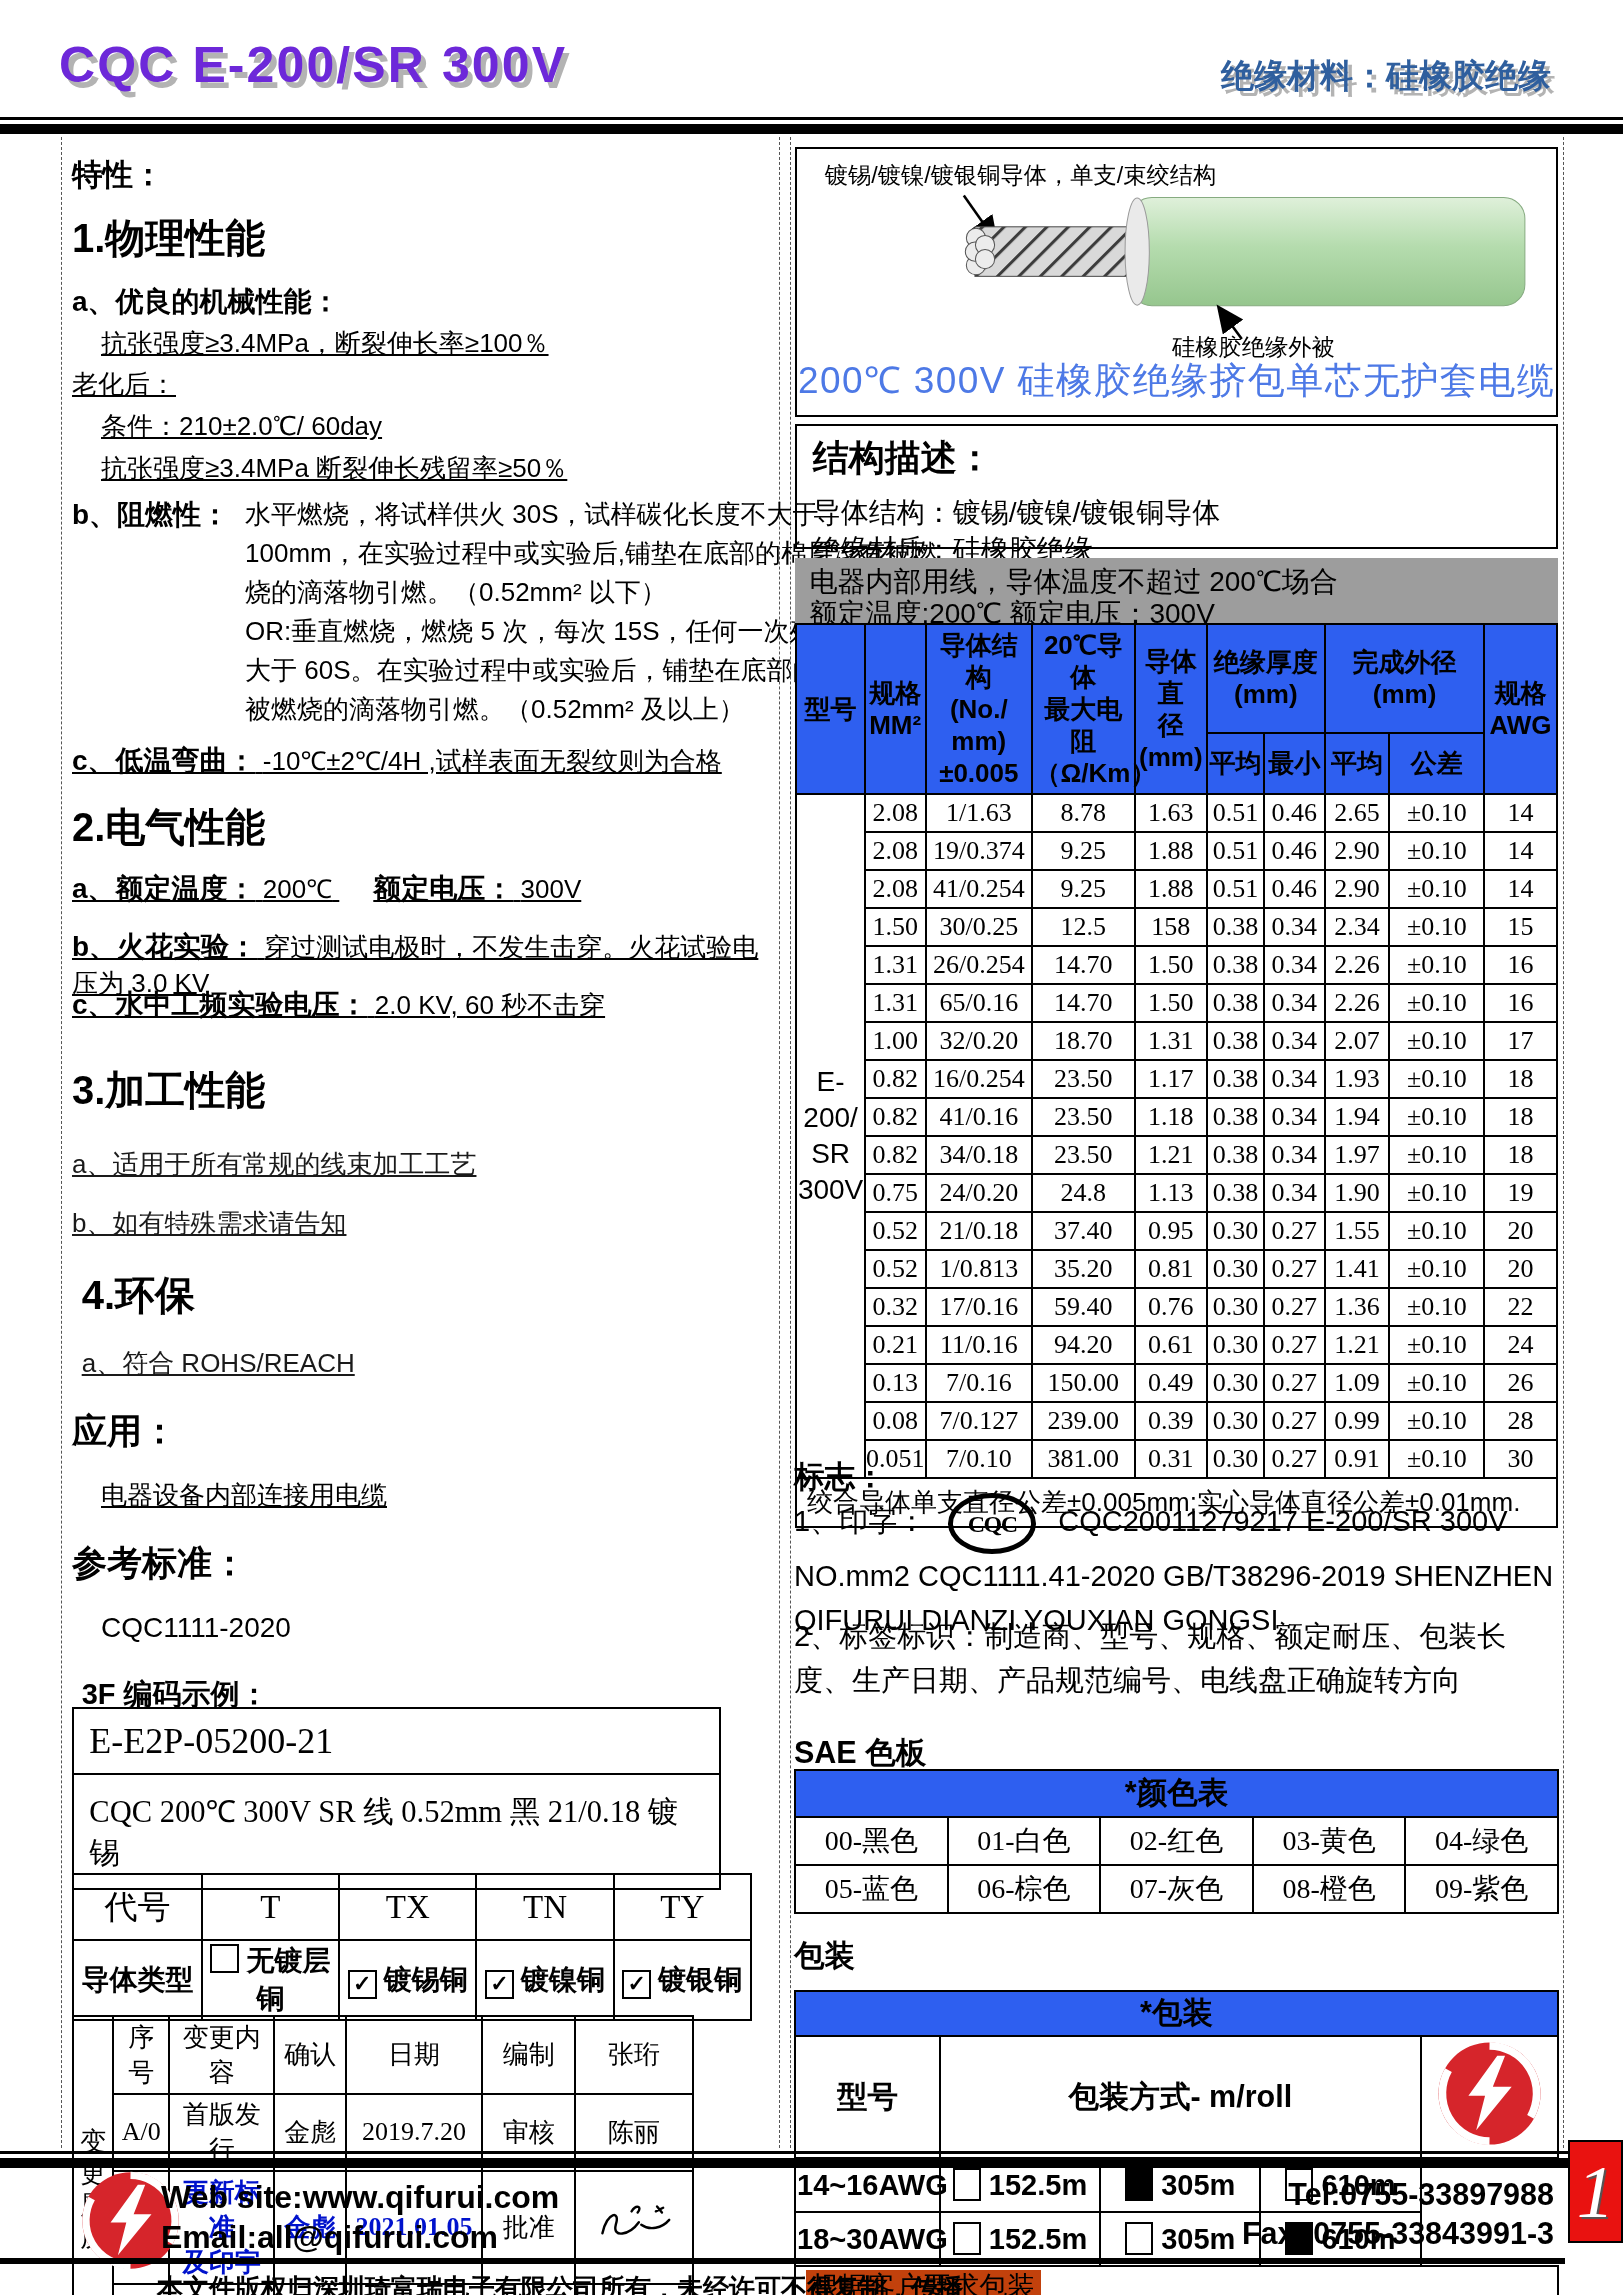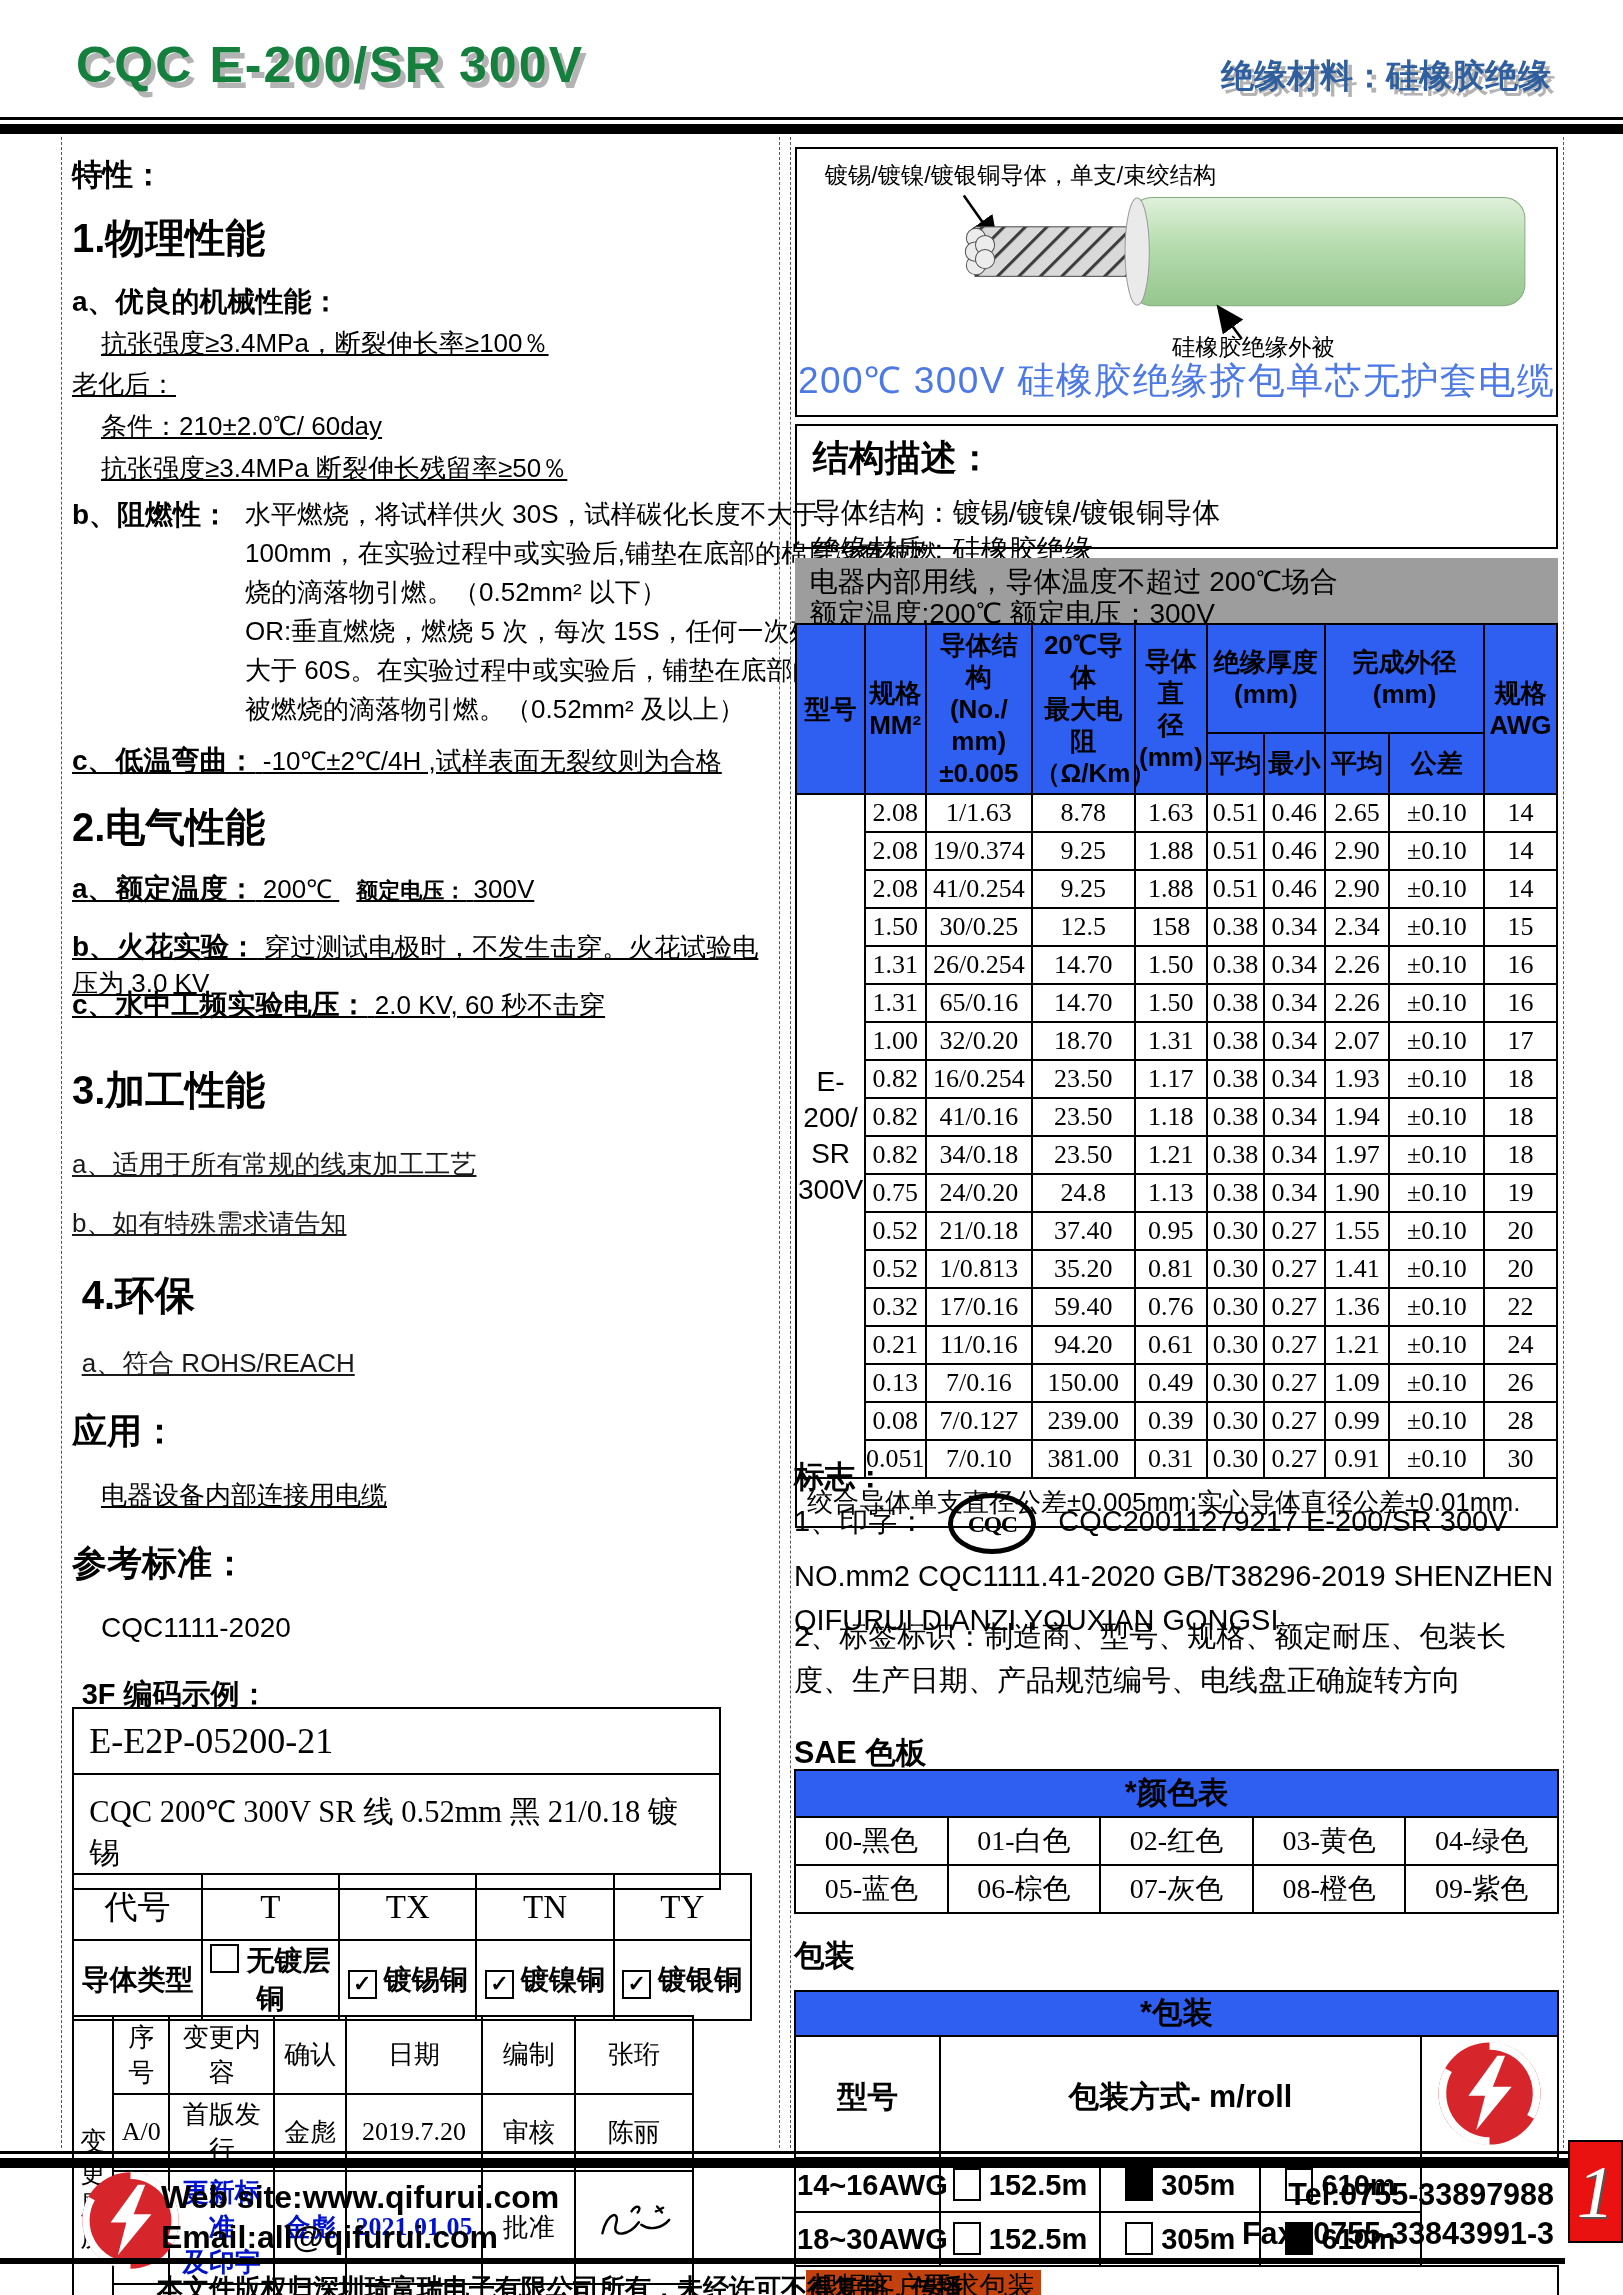--- a/index.html
+++ b/index.html
@@ -1,19 +1,19 @@
 <!DOCTYPE html>
 <html style="font-size:11px"><head>
 <meta charset="utf-8">
 <style>
   html,body{margin:0;padding:0;background:#888;}
   .page{position:relative;width:1623px;height:2295px;background:#fff;overflow:hidden;
         font-family:"Liberation Sans",sans-serif;color:#000;}
   
-  .title{position:absolute;left:76px;top:36px;font-size:50px;font-weight:bold;color:#15803d;
+  .title{position:absolute;left:59px;top:36px;font-size:50px;font-weight:bold;color:#6d28d9;
          text-shadow:4.9px 5.6px 0 #b3b3b3;letter-spacing:2.1px;}
   .subtitle{position:absolute;right:72px;top:54px;font-size:33px;font-weight:bold;color:#2f5f9e;
          text-shadow:4.2px 4.9px 0 #b3b3b3;}
   .rule1{position:absolute;left:0;right:0;top:117px;height:2.8px;background:#000;}
   .rule2{position:absolute;left:0;right:0;top:124px;height:10.4px;background:#000;}
   .vl{position:absolute;top:137px;height:2011px;width:0;border-left:1.4px dashed #555;}
   .col-left{position:absolute;left:72px;top:137px;width:693px;height:2011px;}
   .col-right{position:absolute;left:794px;top:137px;width:765px;height:2011px;}
   .blk{position:absolute;left:0;width:100%;}
   .hd1{font-size:40px;font-weight:bold;}
@@ -131,21 +131,21 @@
 
     <div class="blk t38" style="top:605px">
       <span class="lbl" style="font-size:28px">c、低温弯曲：</span>
       <span>-10℃±2℃/4H ,试样表面无裂纹则为合格</span>
     </div>
 
     <div class="blk hd1" style="top:663px">2.电气性能</div>
     <div class="blk t38" style="top:733px">
       <span class="lbl" style="font-size:28px">a、额定温度：</span>
       <span>200℃</span>
-      <span class="lbl" style="font-size:22px;margin-left:17px">额定电压：</span>
+      <span class="lbl" style="font-size:28px;margin-left:34px">额定电压：</span>
       <span>300V</span>
     </div>
     <div class="blk t38" style="top:791px">
       <span class="lbl" style="font-size:28px">b、火花实验：</span>
       <span>穿过测试电极时，不发生击穿。火花试验电压为 3.0 KV</span>
     </div>
     <div class="blk t38" style="top:849px">
       <span class="lbl" style="font-size:28px">c、水中工频实验电压：</span>
       <span>2.0 KV, 60 秒不击穿</span>
     </div>

